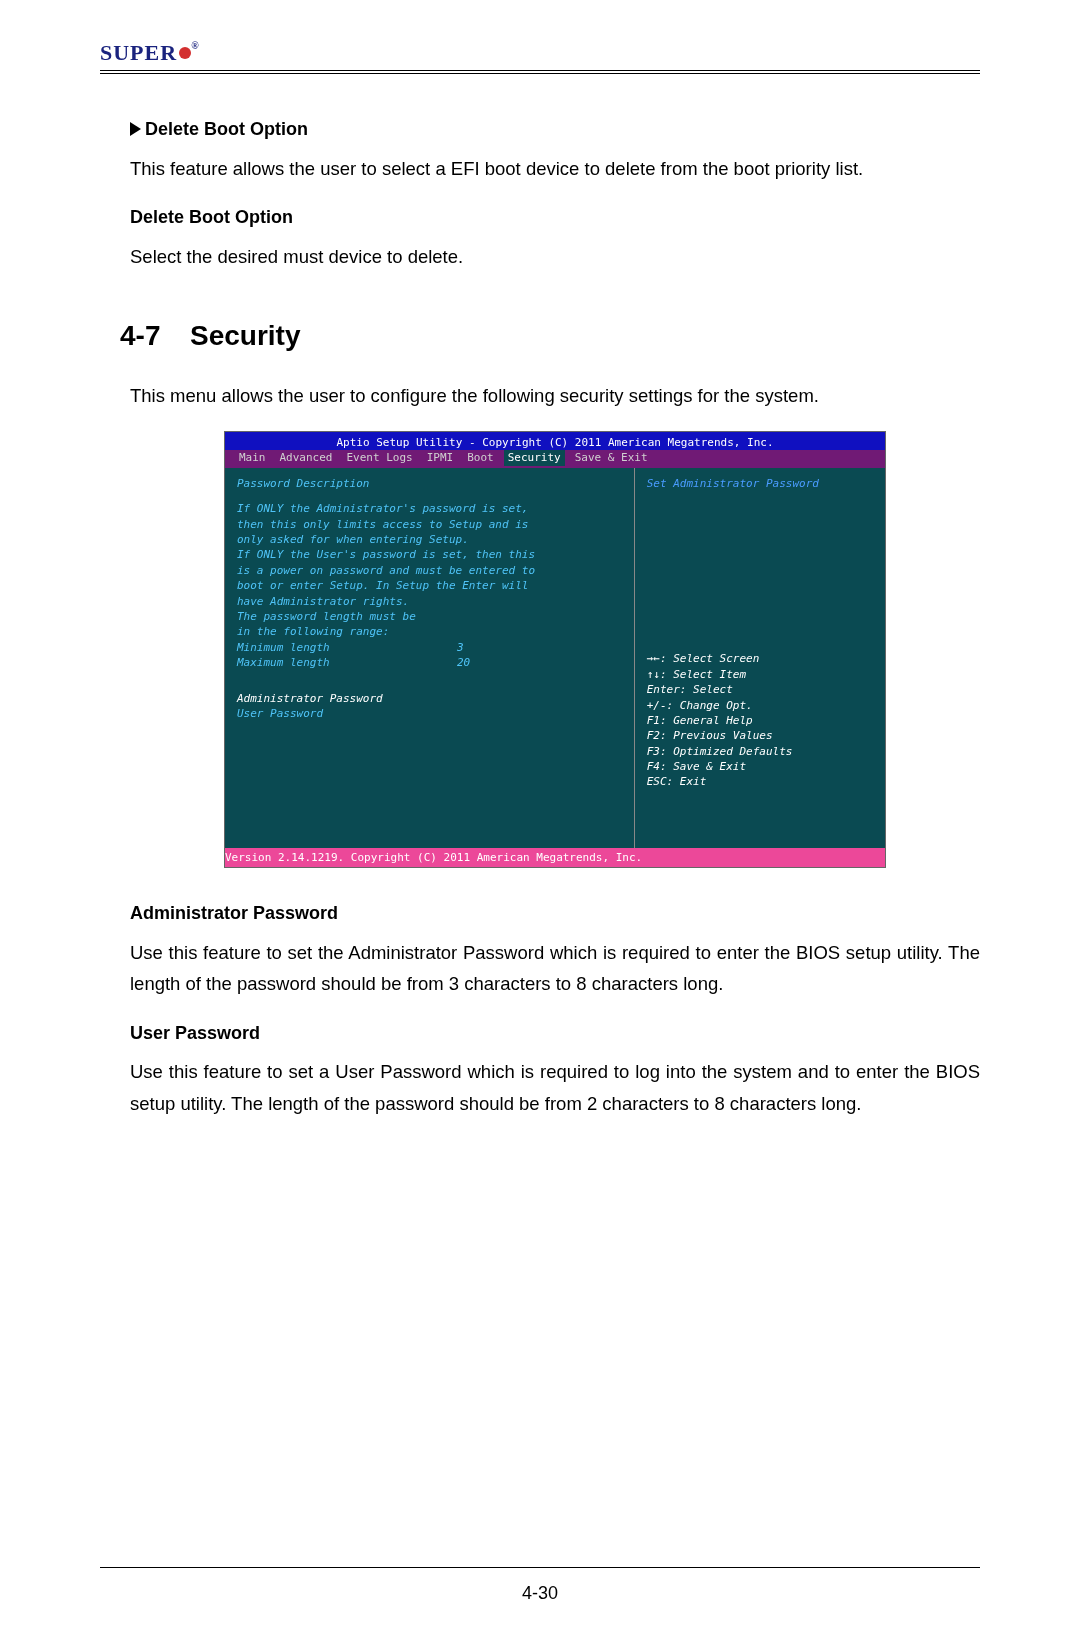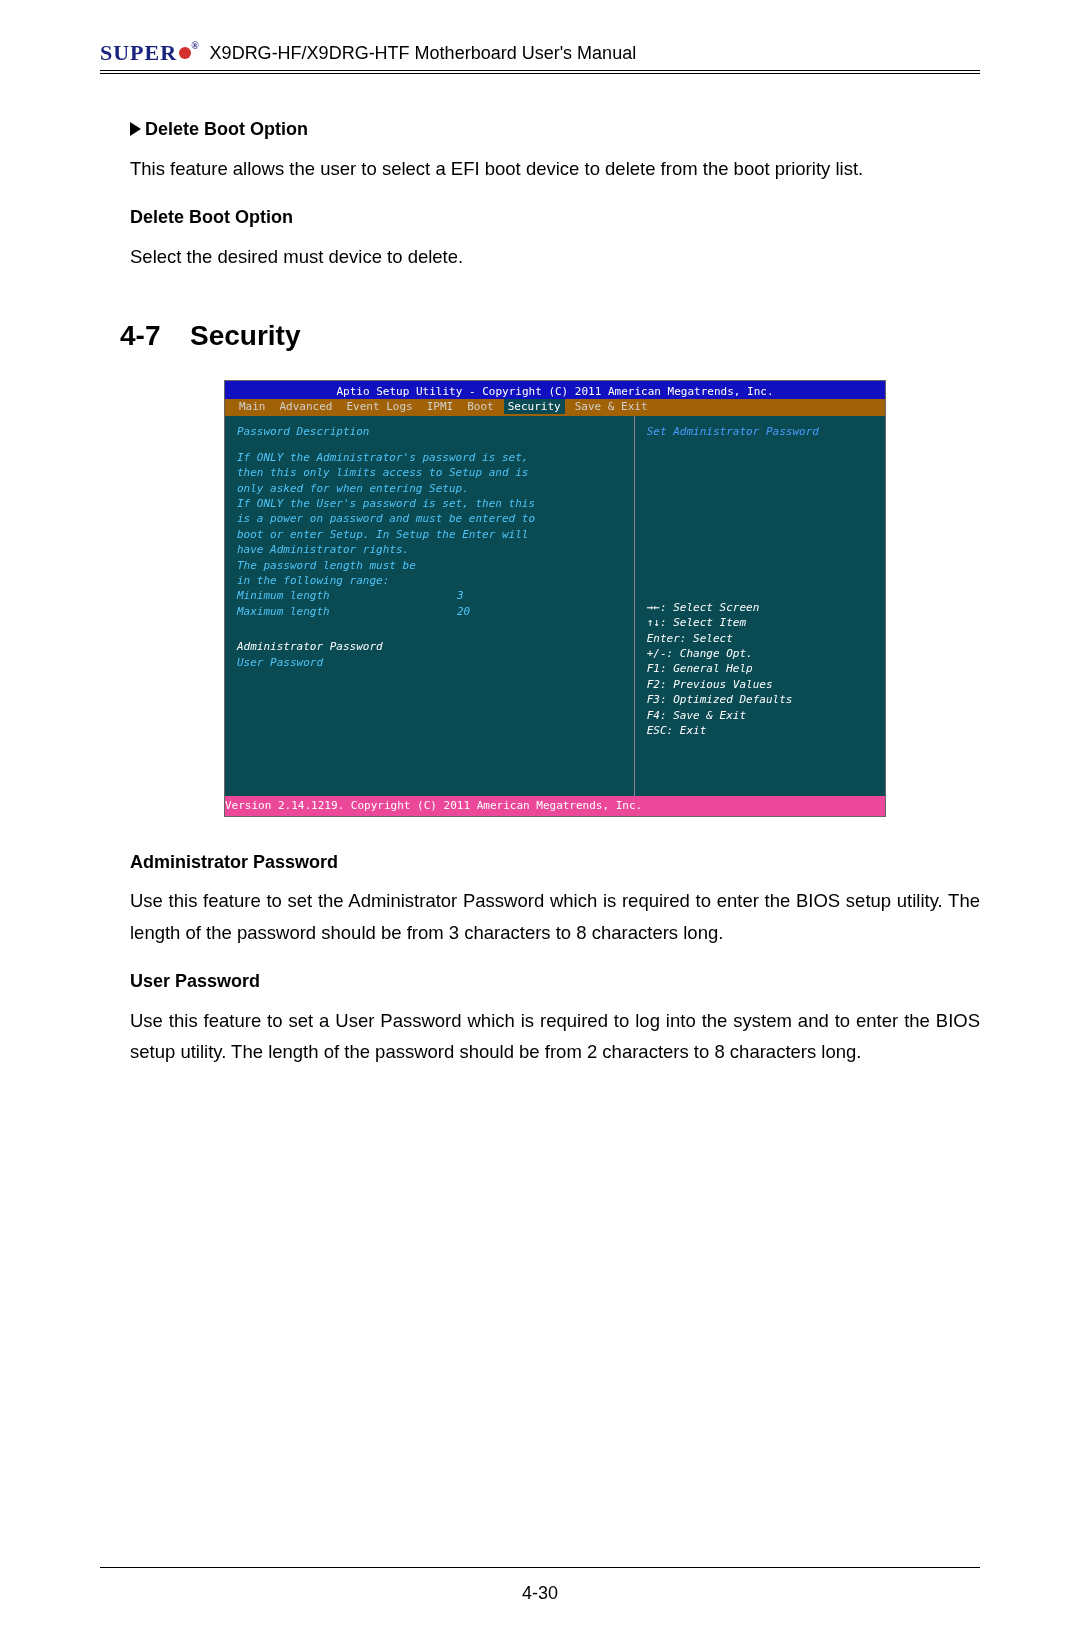--- a/index.html
+++ b/index.html
@@ -87,21 +87,21 @@
     line-height: 1.4;
     border: 1px solid #666;
   }
   .bios-top {
     background: #1010c0;
     color: #fff;
     text-align: center;
     padding: 3px 0 0 0;
   }
   .bios-tabs {
-    background: #a16207;
+    background: #701a75;
     display: flex;
     gap: 6px;
     padding: 0 10px 2px 10px;
     color: #d0d0d0;
   }
   .bios-tab { padding: 0 4px; }
   .bios-tab.selected { background: #0a4a52; color: #fff; }
   .bios-body {
     display: flex;
     background: #0a4a52;
@@ -152,36 +152,36 @@
 <body>
 
 <div class="page">
 
   <div class="header-row">
     <span class="brand">
       <span>SUPER</span>
         <span class="brand-dot"></span>
         <span style="font-size:10px; position:relative; top:-8px;">®</span>
     </span>
-    <span class="header-title">X9DRG-HF/X9DRG-HTF Motherboard User's Manual</span>
   </div>
 
   <div class="content">
 
     <div class="sub-h">
       <span class="caret"></span><span>Delete Boot Option</span>
     </div>
     <p>This feature allows the user to select a EFI boot device to delete from the boot priority list.</p>
 
     <div class="sub-h">Delete Boot Option</div>
     <p>Select the desired must device to delete.</p>
 
     <div class="section-title">
       <span class="section-num">4-7</span><span>Security</span>
     </div>
+    <p>This menu allows the user to configure the following security settings for the system.</p>
 
     <div class="bios">
       <div class="bios-top">Aptio Setup Utility - Copyright (C) 2011 American Megatrends, Inc.</div>
       <div class="bios-tabs">
         <span class="bios-tab">Main</span>
         <span class="bios-tab">Advanced</span>
         <span class="bios-tab">Event Logs</span>
         <span class="bios-tab">IPMI</span>
         <span class="bios-tab">Boot</span>
         <span class="bios-tab selected">Security</span>

